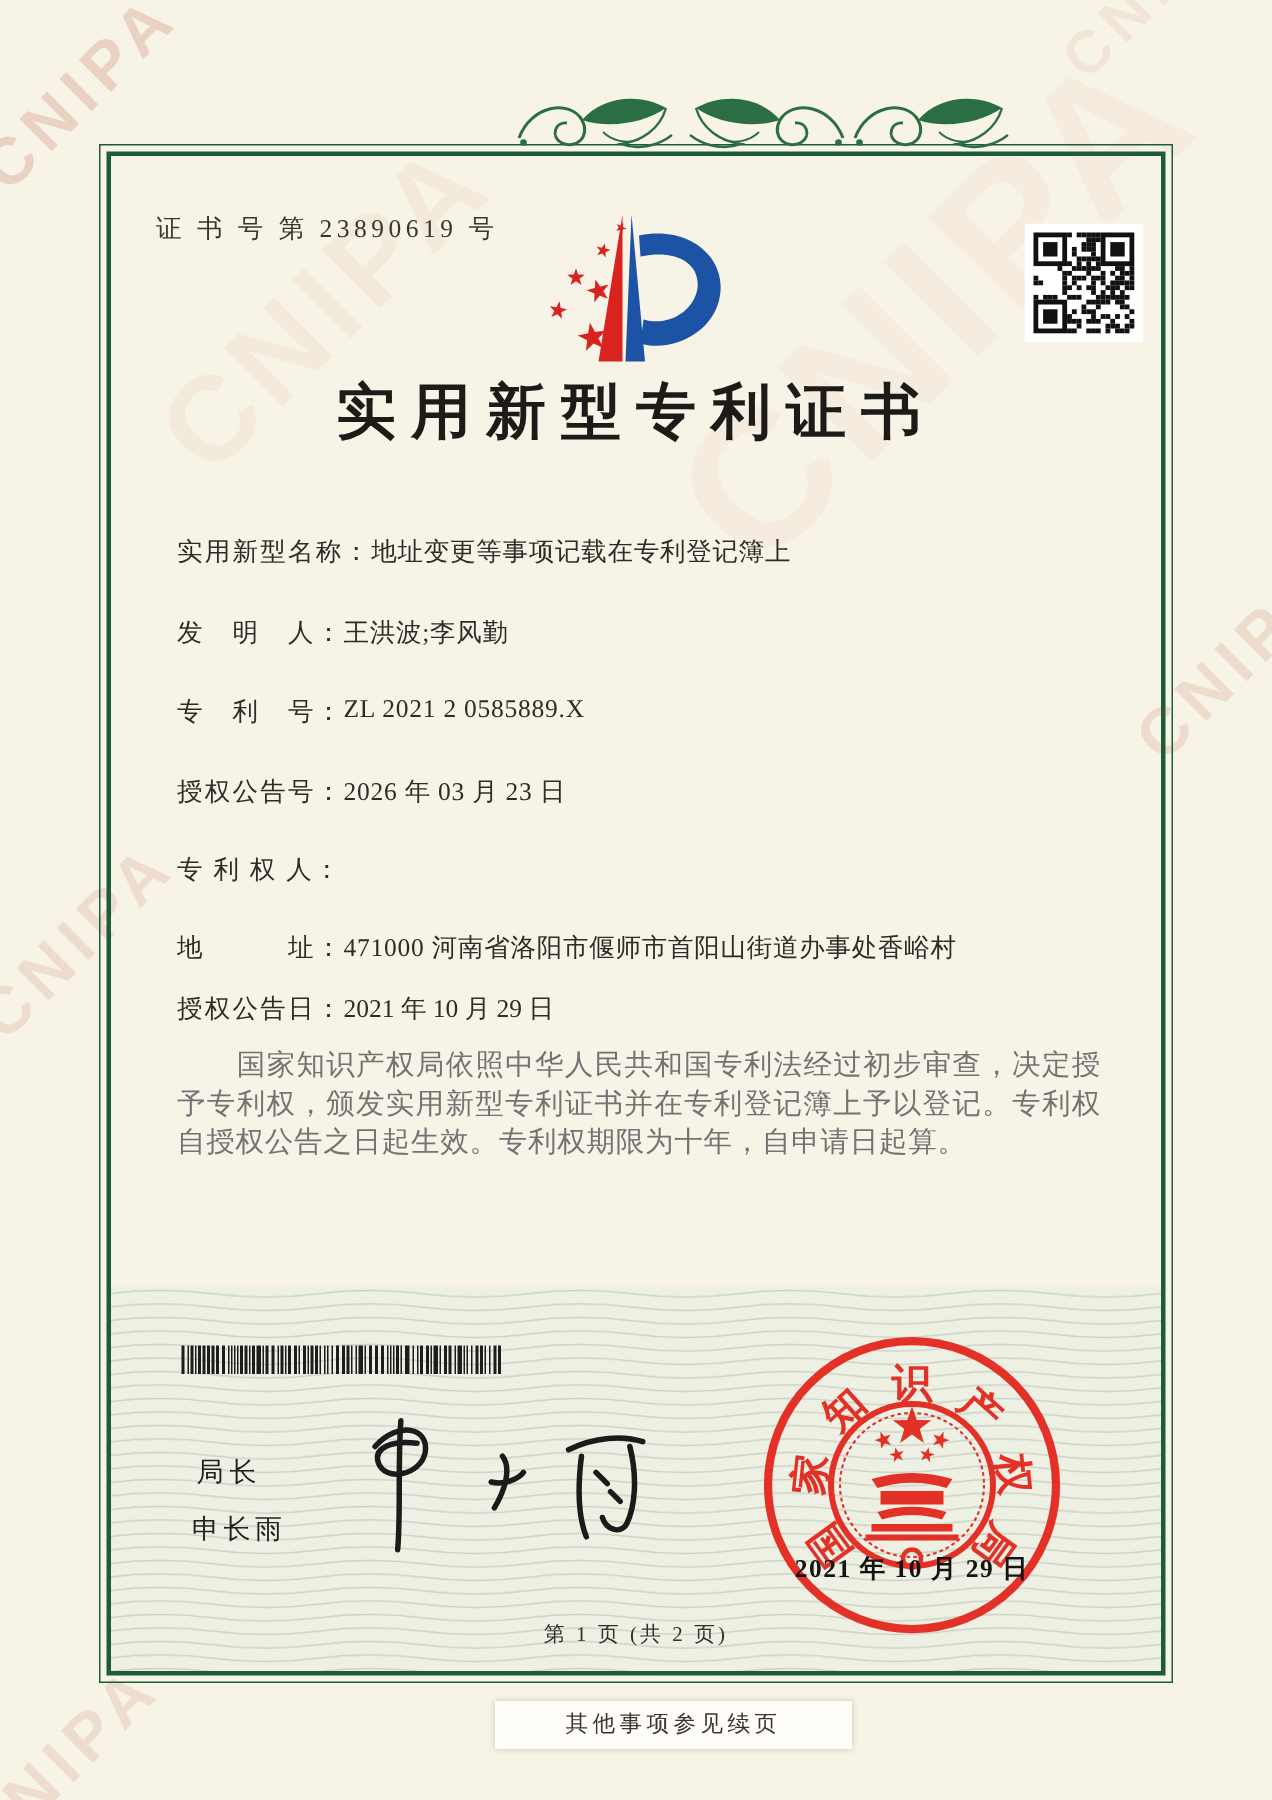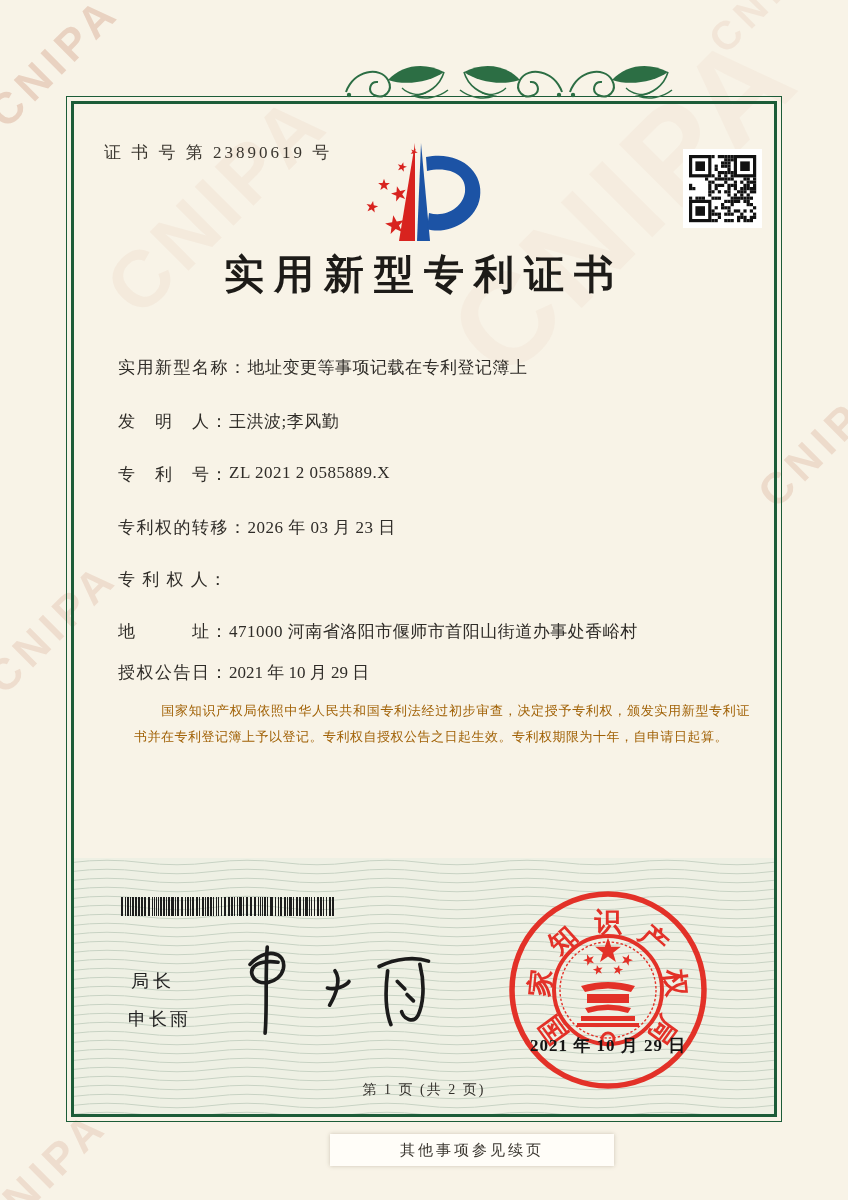--- a/index.html
+++ b/index.html
@@ -31,36 +31,36 @@
   .cert-no{left:104px;top:141px;font-size:17px;letter-spacing:3px;color:#3a362f;}
   .title{
     left:0;top:247px;width:848px;text-align:center;
     font-size:40px;font-weight:700;letter-spacing:10px;color:#1d1b18;
   }
   .row{left:118px;width:620px;font-size:17px;display:flex;}
   .row .lbl{letter-spacing:1.5px;min-width:110px;}
   .row .val{letter-spacing:0.5px;}
   .grant-row{left:118px;width:630px;font-size:17px;display:flex;}
   .grant-row .seg2{margin-left:84px;display:flex;}
-  .paras{left:118px;top:698px;width:616px;font-size:13px;line-height:25.5px;text-align:justify;color:#a16207;margin-left:16px;}
+  .paras{left:118px;top:698px;width:616px;font-size:19px;line-height:25.5px;text-align:justify;color:#737373;}
   .paras p{margin:0;text-indent:2.1em;letter-spacing:0.5px;}
   
   .band{left:72px;top:858px;width:704px;height:259px;}
   
   .barcode{left:121px;top:897px;width:214px;height:19px;}
   .barcode .bar{position:absolute;top:0;height:100%;background:#1d1d1d;}
   .officer-title{left:131px;top:969px;font-size:18px;letter-spacing:4px;color:#222;}
   .officer-name{left:128px;top:1007px;font-size:18px;letter-spacing:3px;color:#222;}
   .seal-date{
     left:503px;top:1034px;width:210px;text-align:center;
     font-size:17px;font-weight:600;letter-spacing:1px;color:#141414;
   }
   .page-no{left:0;top:1081px;width:848px;text-align:center;font-size:14px;letter-spacing:2px;color:#33302b;}
   .cont-box{
-    left:330px;top:1134px;width:284px;height:32px;background:#fffdf8;
+    left:330px;top:1134px;width:238px;height:32px;background:#fffdf8;
     box-shadow:0 0 4px rgba(120,110,90,.35);
     text-align:center;line-height:32px;font-size:15px;letter-spacing:3px;color:#3a362f;
   }
   .z1{z-index:1}.z2{z-index:2}.z3{z-index:3}
 </style>
 </head>
 <body>
 
 <div class="wm" style="left:-22px;top:102px;font-size:44px;opacity:.30;">CNIPA</div>
 <div class="wm" style="left:88px;top:268px;font-size:80px;opacity:.08;">CNIPA</div>
@@ -281,21 +281,21 @@
 </div>
 <div class="abs row z3" style="top:410px;">
   <span class="lbl">发　明　人：</span>
   <span class="val">王洪波;李风勤</span>
 </div>
 <div class="abs row z3" style="top:463px;">
   <span class="lbl">专　利　号：</span>
   <span class="val">ZL 2021 2 0585889.X</span>
 </div>
 <div class="abs row z3" style="top:516px;">
-  <span class="lbl">专利权的转移：</span>
+  <span class="lbl">授权公告号：</span>
   <span class="val">2026 年 03 月 23 日</span>
 </div>
 <div class="abs row z3" style="top:568px;">
   <span class="lbl">专 利 权 人：</span>
 </div>
 <div class="abs row z3" style="top:620px;">
   <span class="lbl">地　　　址：</span>
   <span class="val">471000 河南省洛阳市偃师市首阳山街道办事处香峪村</span>
 </div>
 <div class="abs grant-row z3" style="top:661px;">

